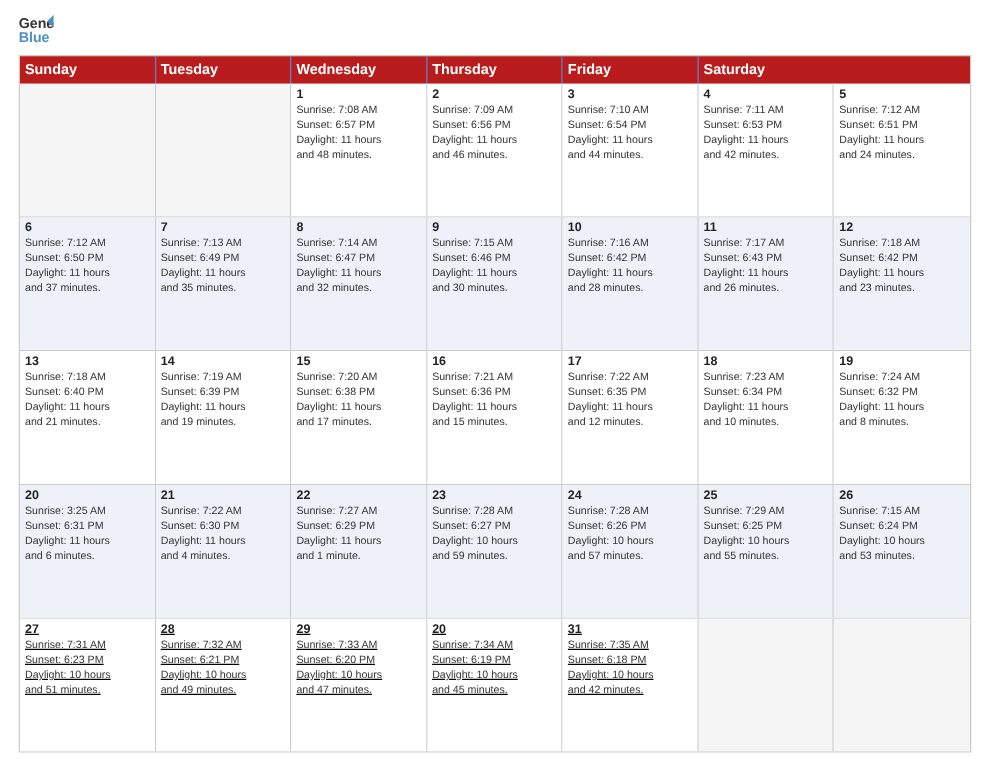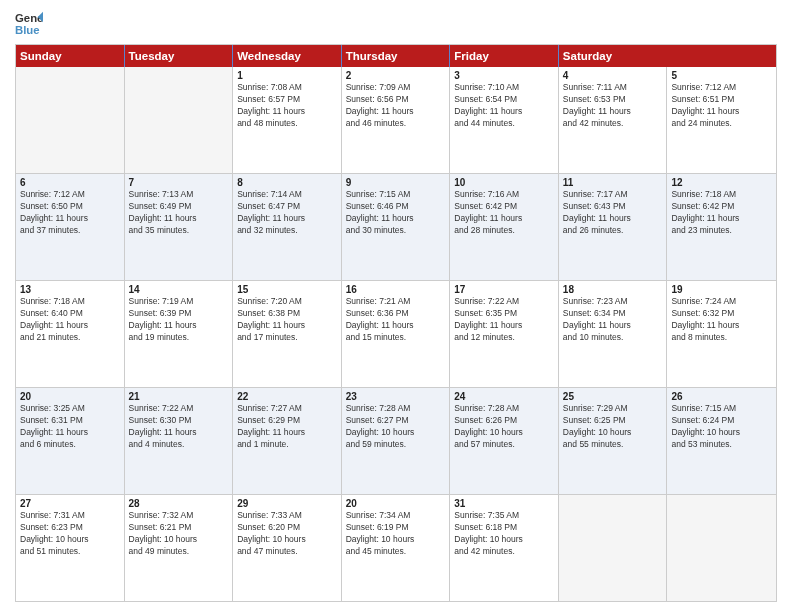--- a/index.html
+++ b/index.html
@@ -68,21 +68,21 @@
       flex: 1;
       display: flex;
       flex-direction: column;
     }
     .cal-row {
       display: grid;
       grid-template-columns: repeat(7, 1fr);
       flex: 1;
       border-bottom: 1px solid #ccc;
     }
-    .cal-row:last-child { border-bottom: none; }
+    .cal-row:last-child { border-bottom: none; text-decoration: underline; }
     .cal-cell {
       border-right: 1px solid #ccc;
       padding: 3px 4px;
       font-size: 8.5px;
       color: #333;
       vertical-align: top;
       background: #fff;
     }
     .cal-cell:last-child { border-right: none; }
     .cal-cell.empty { background: #f5f5f5; }

